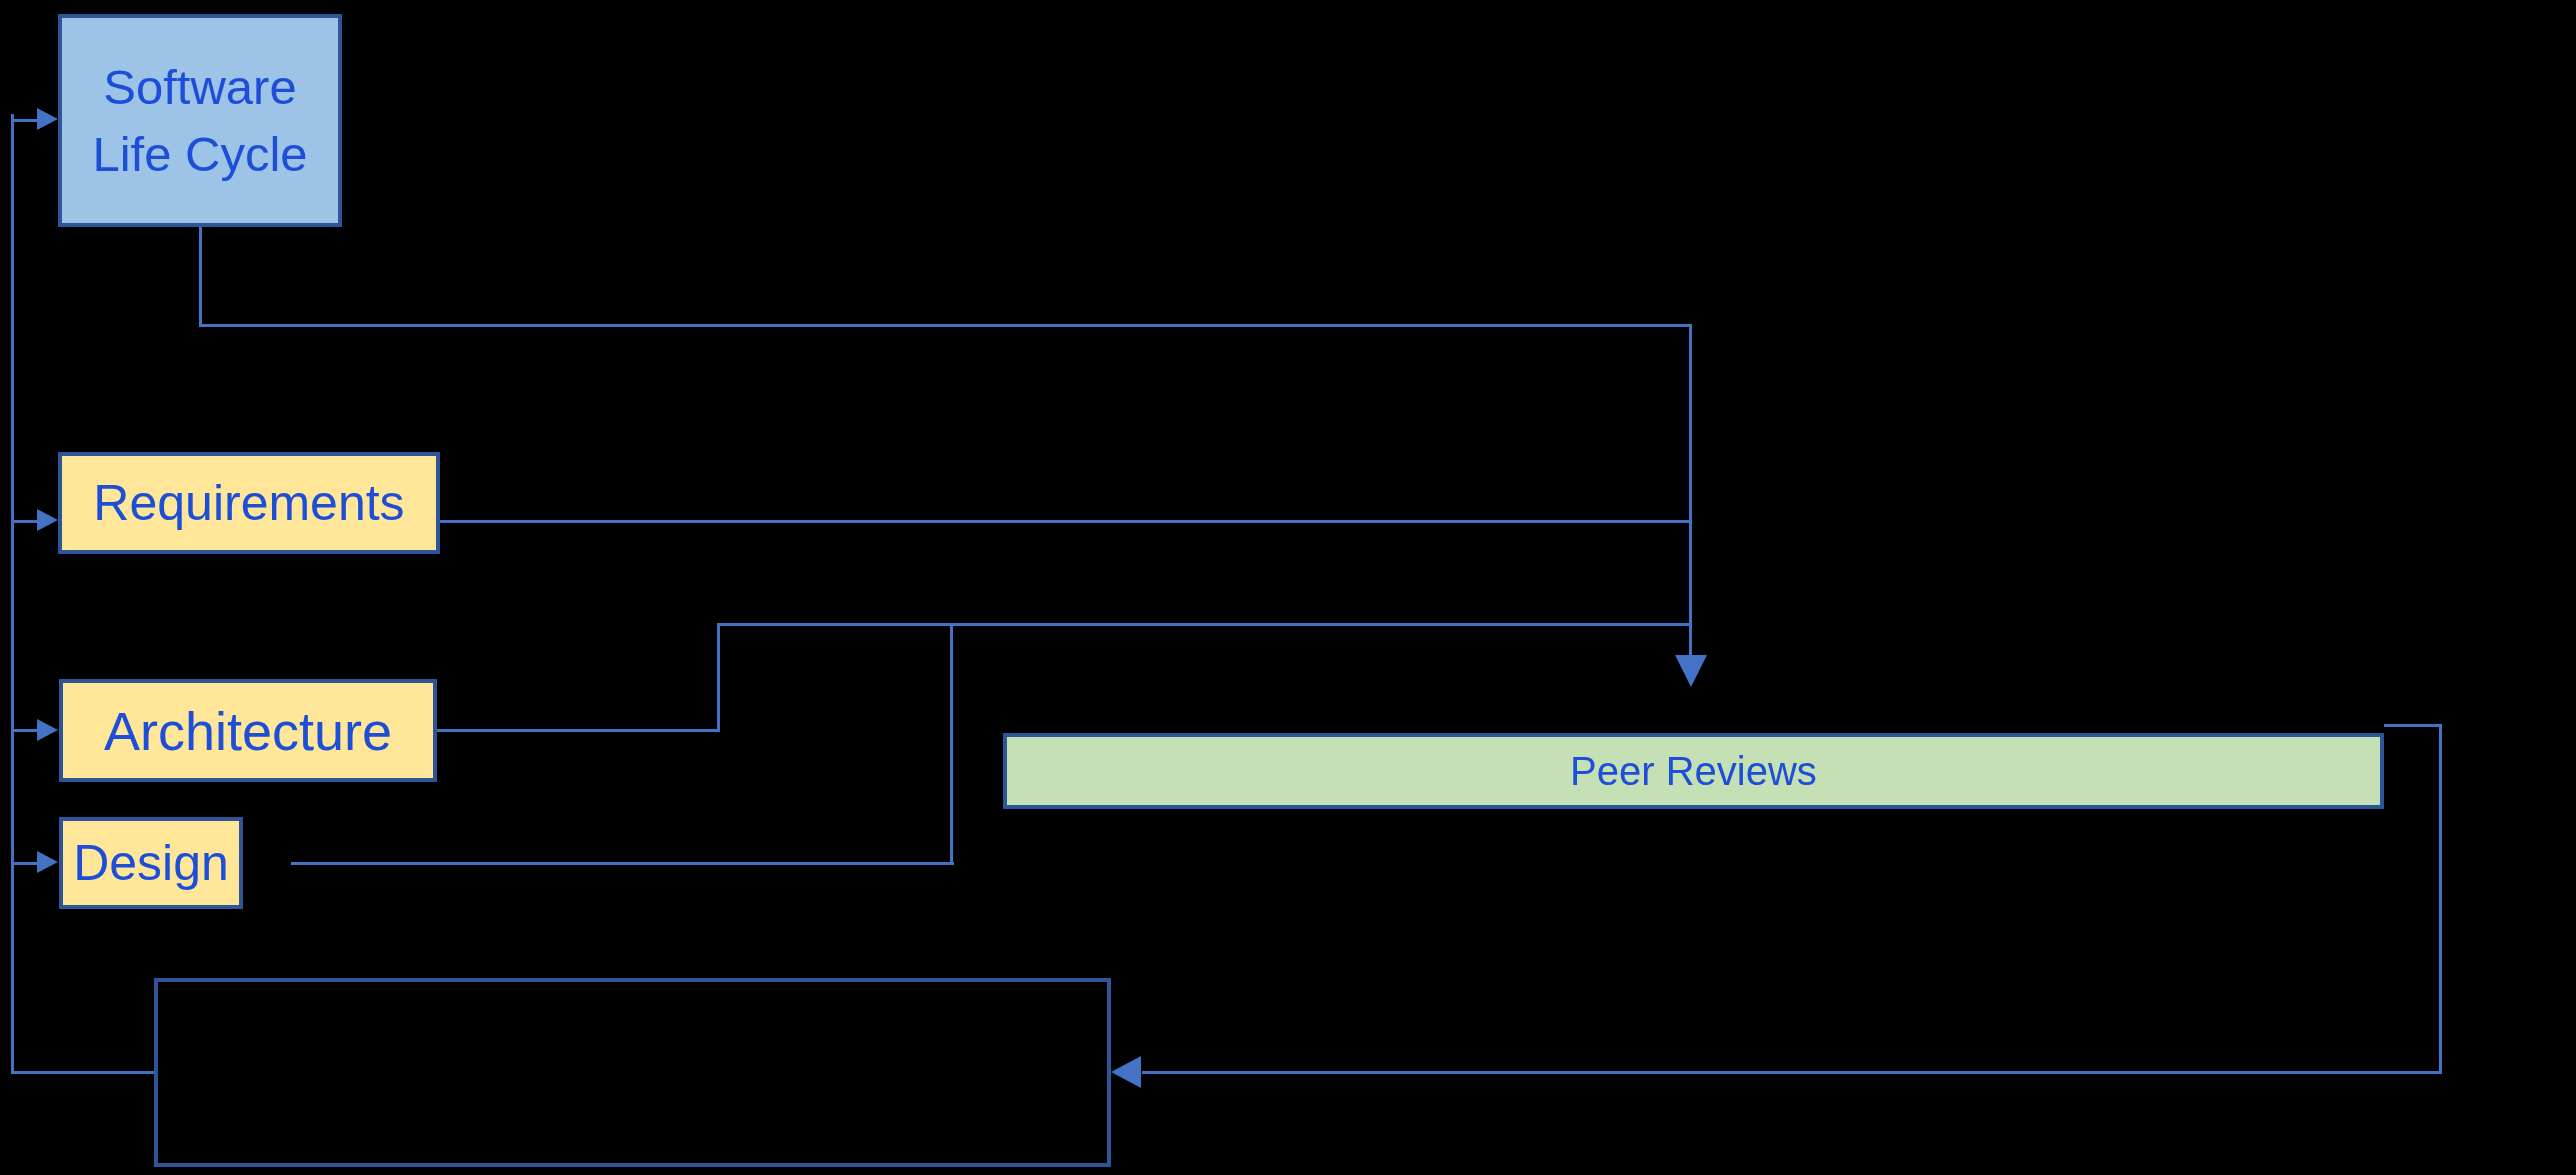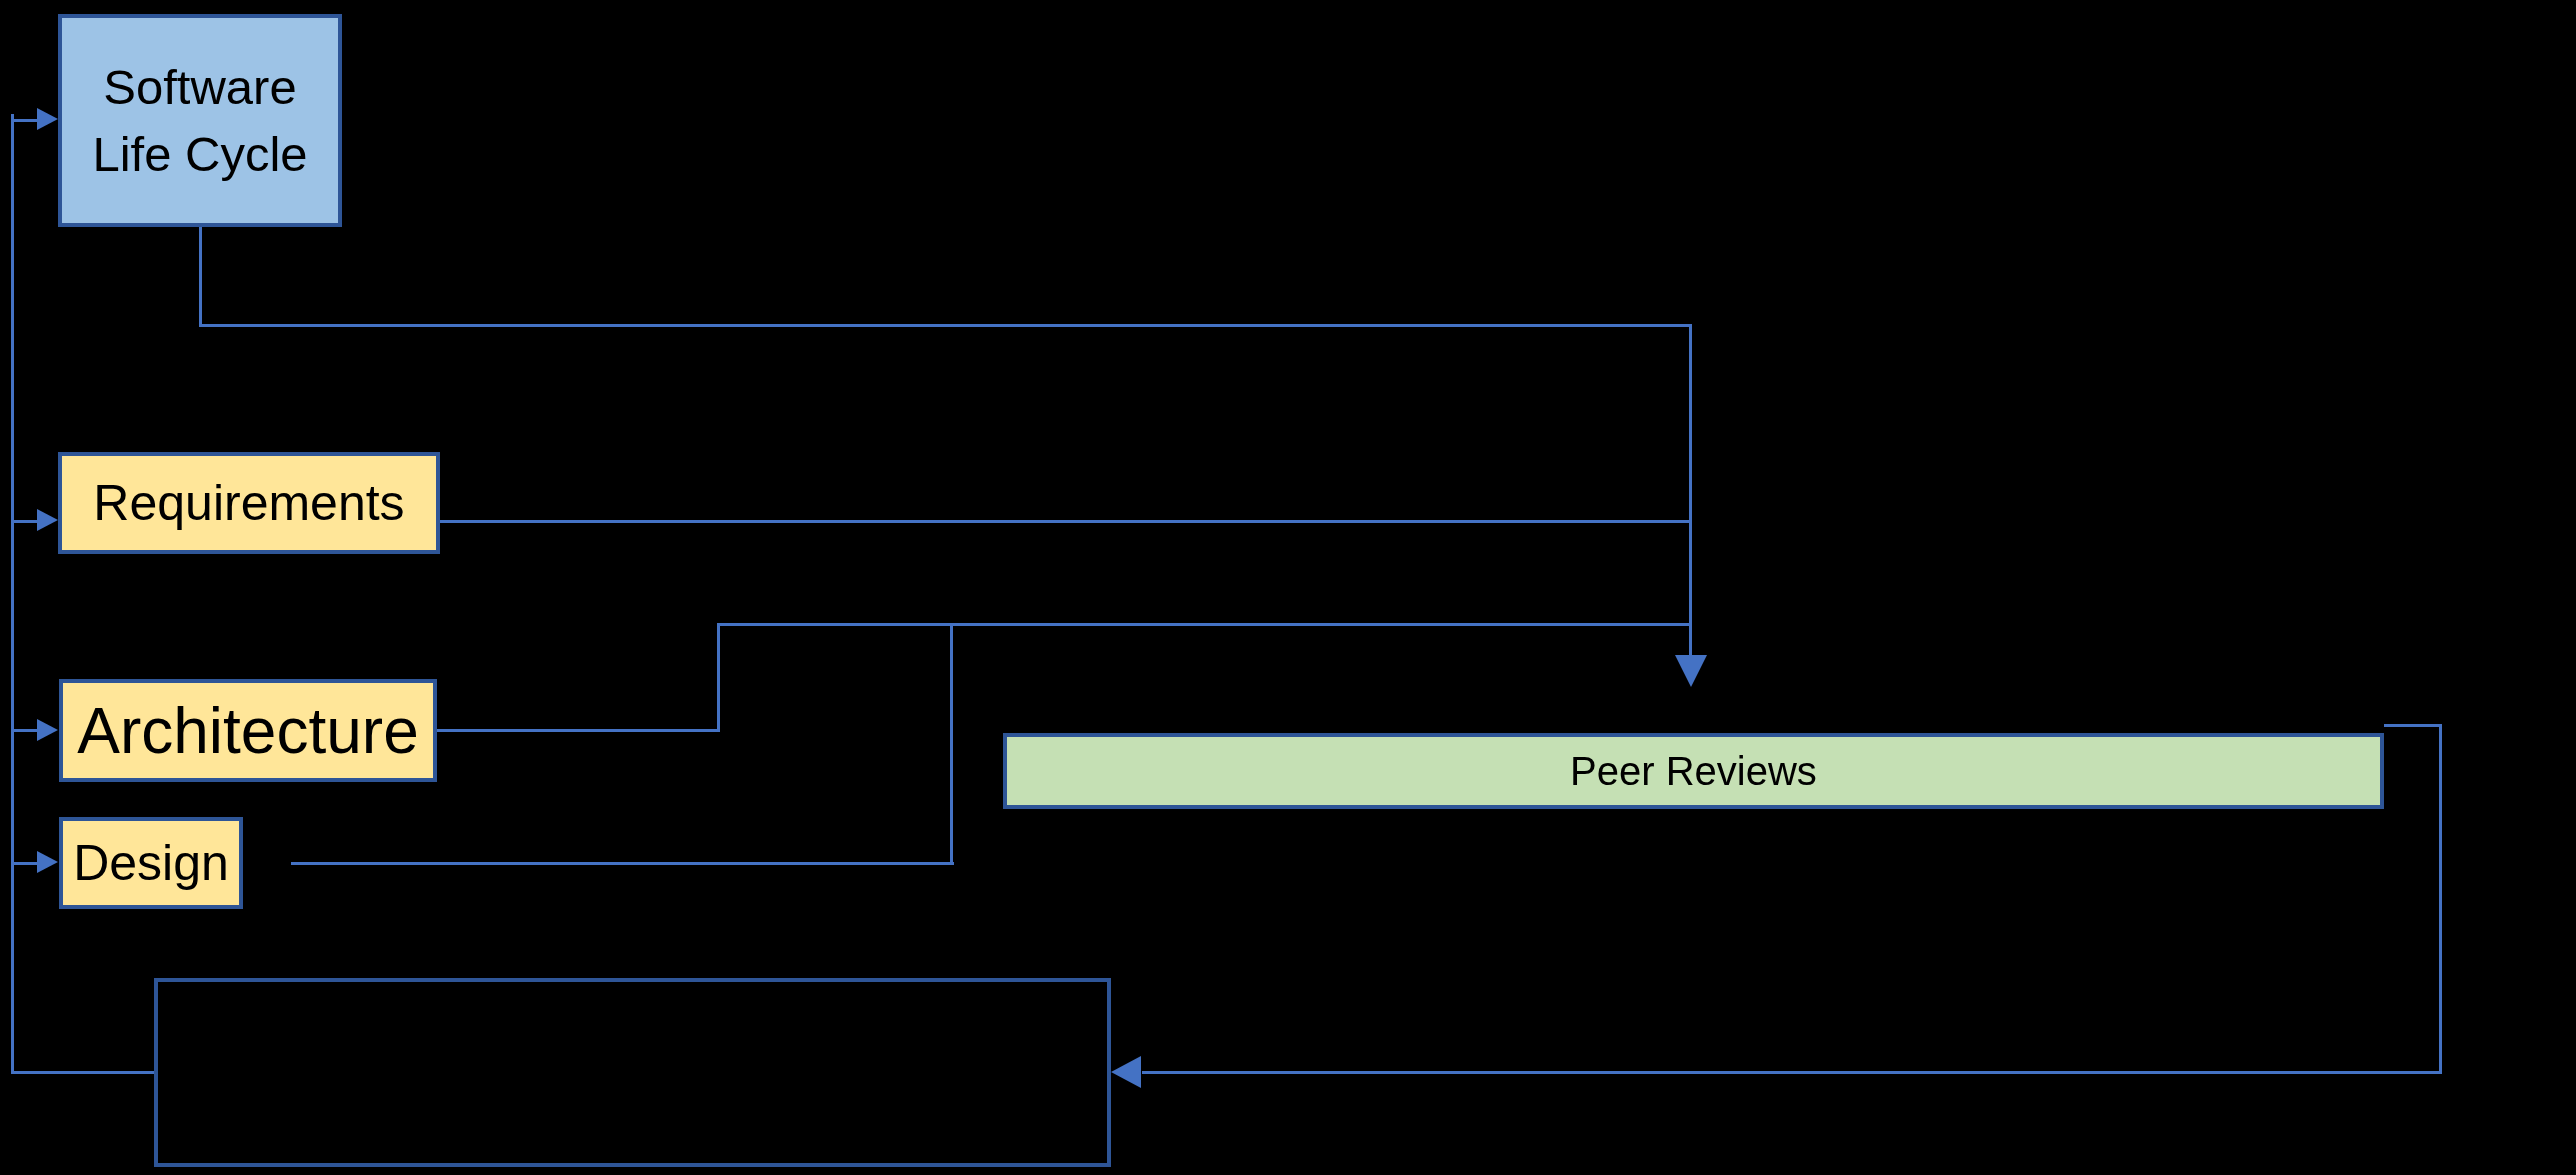--- a/index.html
+++ b/index.html
@@ -17,41 +17,41 @@
   }
 
   
   .box {
     position: absolute;
     box-sizing: border-box;
     display: flex;
     align-items: center;
     justify-content: center;
     text-align: center;
-    color: #000000;
+    color: #1d4ed8;
   }
   #box-slcp {
     left: 58px; top: 14px; width: 284px; height: 213px;
     background: #9DC3E6;
     border: 4.9px solid #2E5597;
     flex-direction: column;
     font-size: 49px;
     line-height: 67px;
   }
   #box-requirements {
     left: 58px; top: 452px; width: 382px; height: 102px;
     background: #FFE699;
     border: 4.9px solid #2E5597;
     font-size: 50px;
   }
   #box-architecture {
     left: 59px; top: 679px; width: 378px; height: 103px;
     background: #FFE699;
     border: 4.9px solid #2E5597;
-    font-size: 64px;
+    font-size: 54px;
   }
   #box-design {
     left: 59px; top: 817px; width: 184px; height: 92px;
     background: #FFE699;
     border: 4.9px solid #2E5597;
     font-size: 50px;
   }
   #box-peer {
     left: 1003px; top: 689px; width: 1381px; height: 76px;
     background: #C5E0B4;

